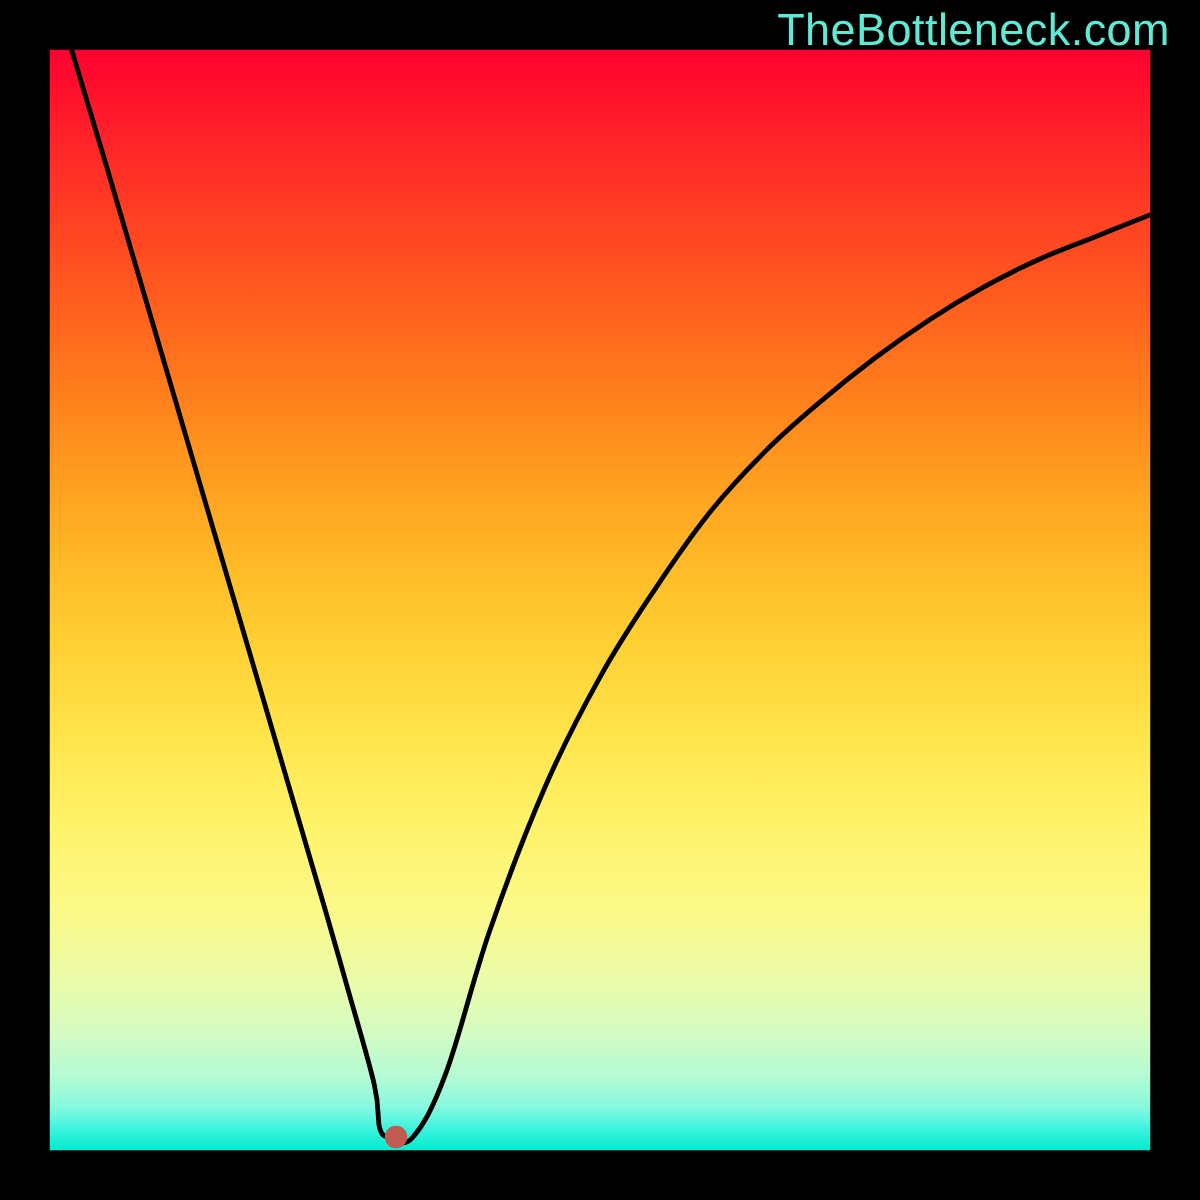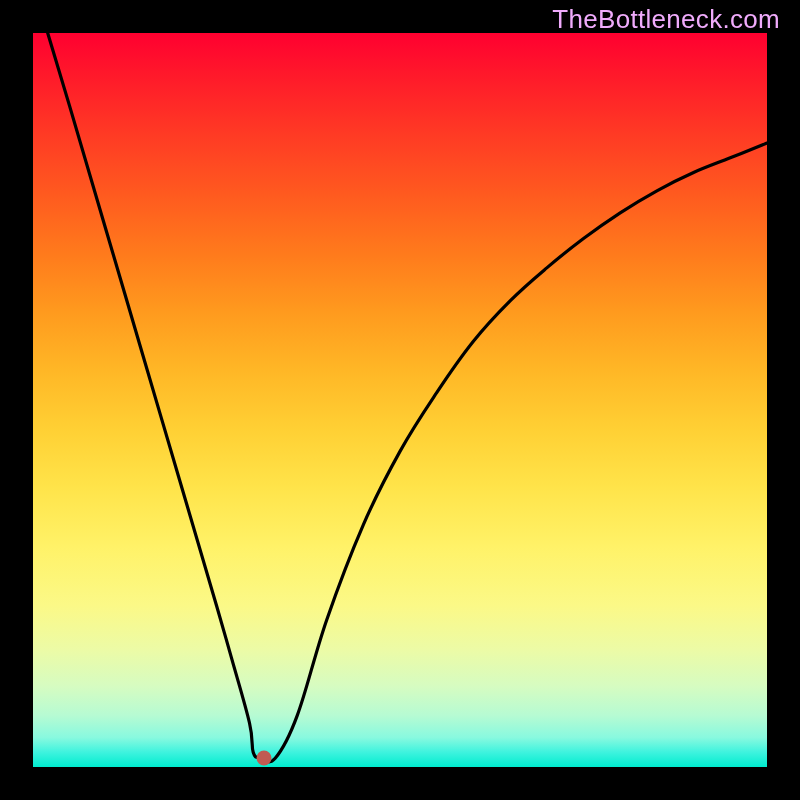--- a/index.html
+++ b/index.html
@@ -1,17 +1,17 @@
 <!DOCTYPE html>
 <html><head>
 <meta charset="utf-8">
 <style>
   html,body{margin:0;padding:0;width:800px;height:800px;overflow:hidden;background:#000;font-family:Arial,Helvetica,sans-serif}
   .frame{position:absolute;left:0;top:0;width:800px;height:800px;background:#000}
-  .watermark{position:absolute;top:4px;right:20px;color:#f0abfc;font-size:26px;font-weight:400;letter-spacing:.3px}
+  .watermark{position:absolute;top:4px;right:20px;color:#5eead4;font-size:30px;font-weight:400;letter-spacing:.3px}
   .plot{position:absolute;left:33px;top:33px;width:734px;height:734px;overflow:hidden}
   .gradient{position:absolute;inset:0;background:linear-gradient(to bottom,
     #ff0030 0%,
     #ff1a2a 6%,
     #ff3b24 14%,
     #ff5a1f 22%,
     #ff7a1c 30%,
     #ff9a1e 38%,
     #ffb726 46%,
     #ffd034 54%,

